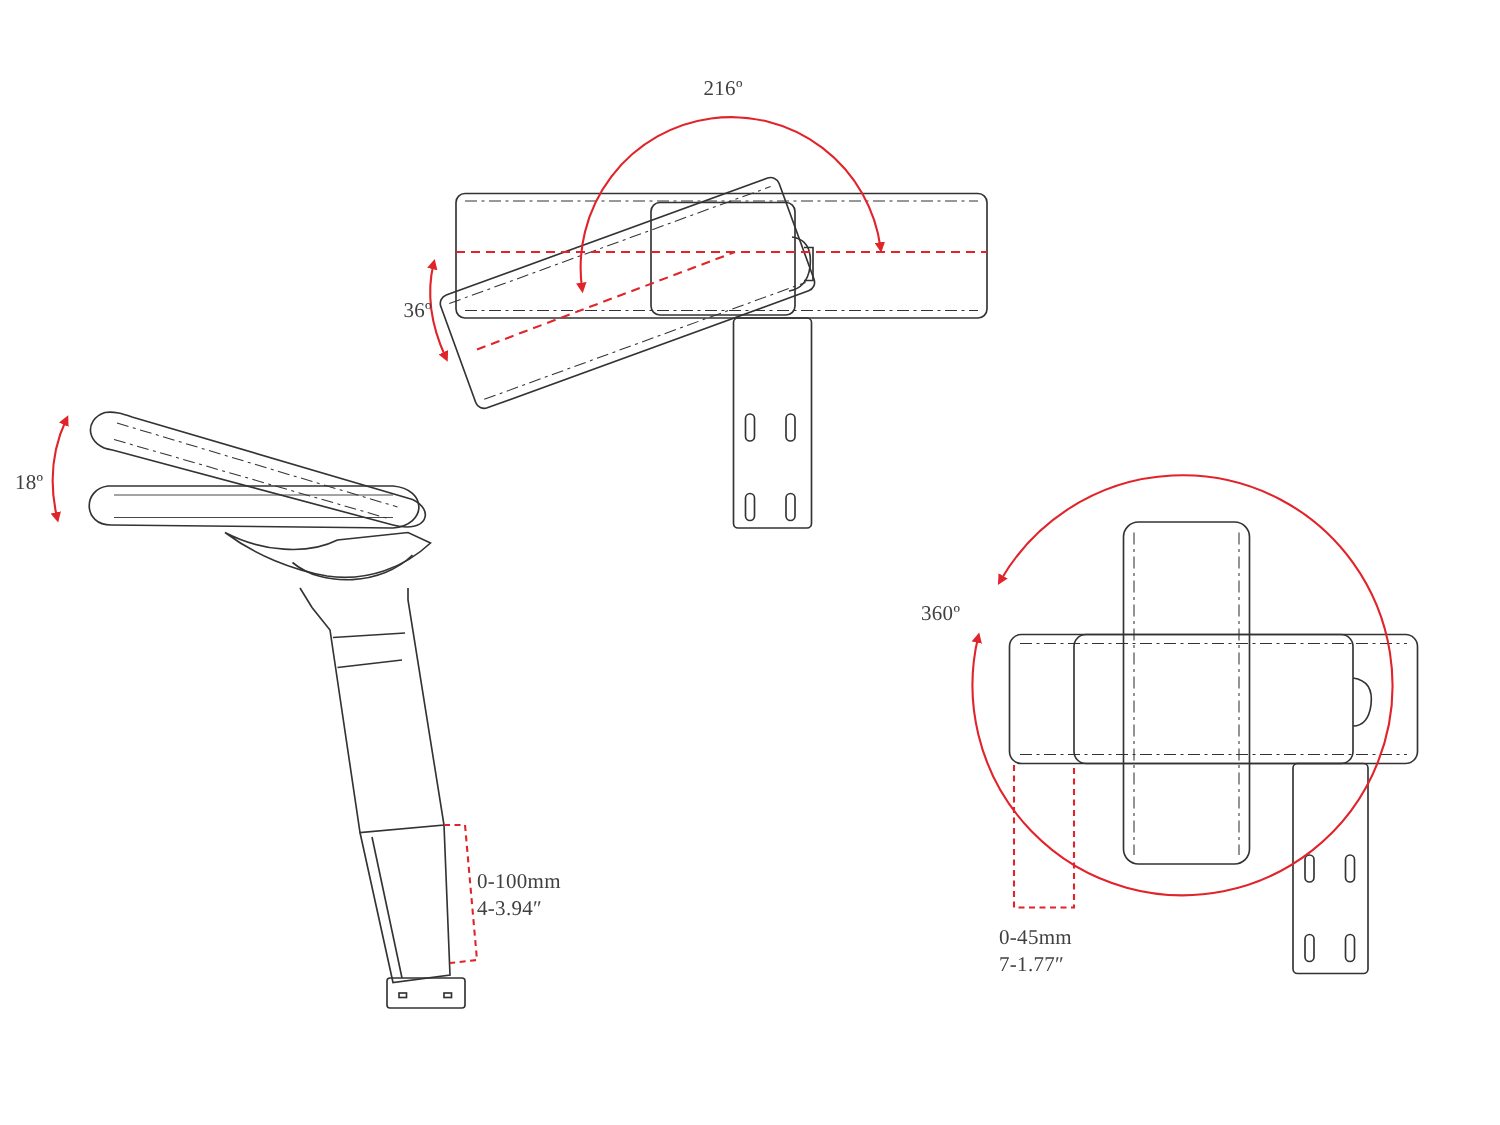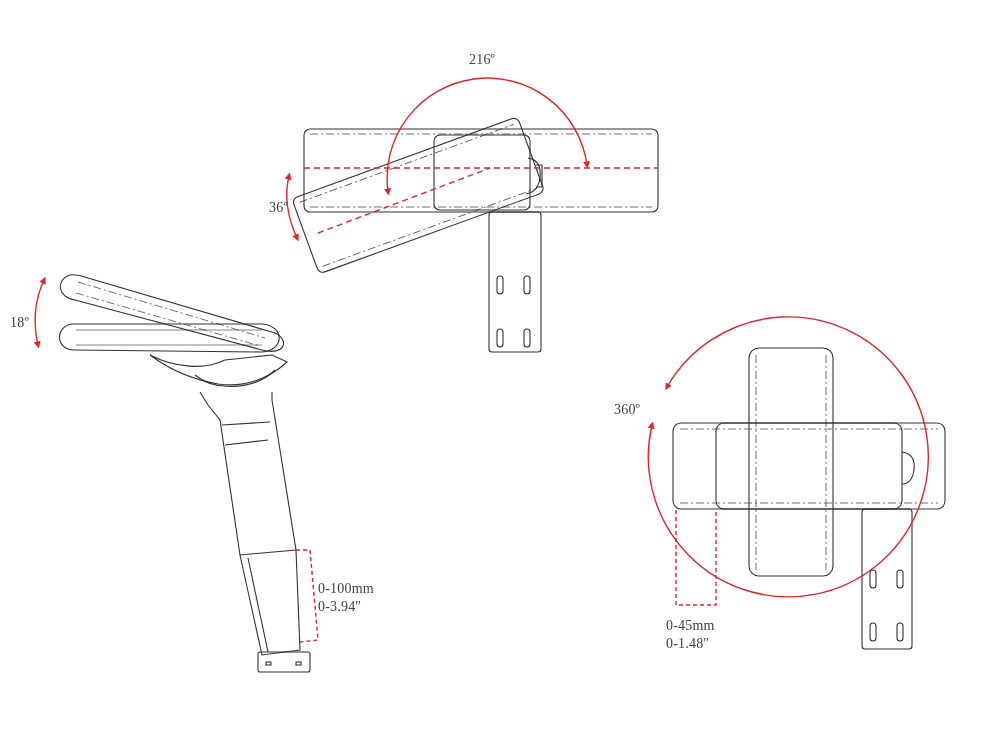--- a/index.html
+++ b/index.html
@@ -97,16 +97,16 @@
   <g fill="none" stroke="#e0242a" stroke-width="1.4">
     <path d="M667,387 A140,140 0 1 1 652,425" marker-start="url(#arr)" marker-end="url(#arr)"></path>
     <path d="M676,510 L676,605 L716,605 L716,510" stroke-dasharray="4,3"></path>
   </g>
 </svg>
 
 <div class="lbl" style="left:469px;top:51px;">216º</div>
 <div class="lbl" style="left:256px;top:199px;margin-left:13px;">36º</div>
 <div class="lbl" style="left:10px;top:314px;">18º</div>
 <div class="lbl" style="left:318px;top:580px;text-align:right;">0-100mm</div>
-<div class="lbl" style="left:318px;top:598px;">0-3.94″</div>
+<div class="lbl" style="left:318px;top:598px;">4-3.94″</div>
 <div class="lbl" style="left:614px;top:401px;">360º</div>
 <div class="lbl" style="left:666px;top:617px;">0-45mm</div>
-<div class="lbl" style="left:666px;top:635px;">0-1.48″</div>
+<div class="lbl" style="left:666px;top:635px;">7-1.77″</div>
 
 </body></html>

